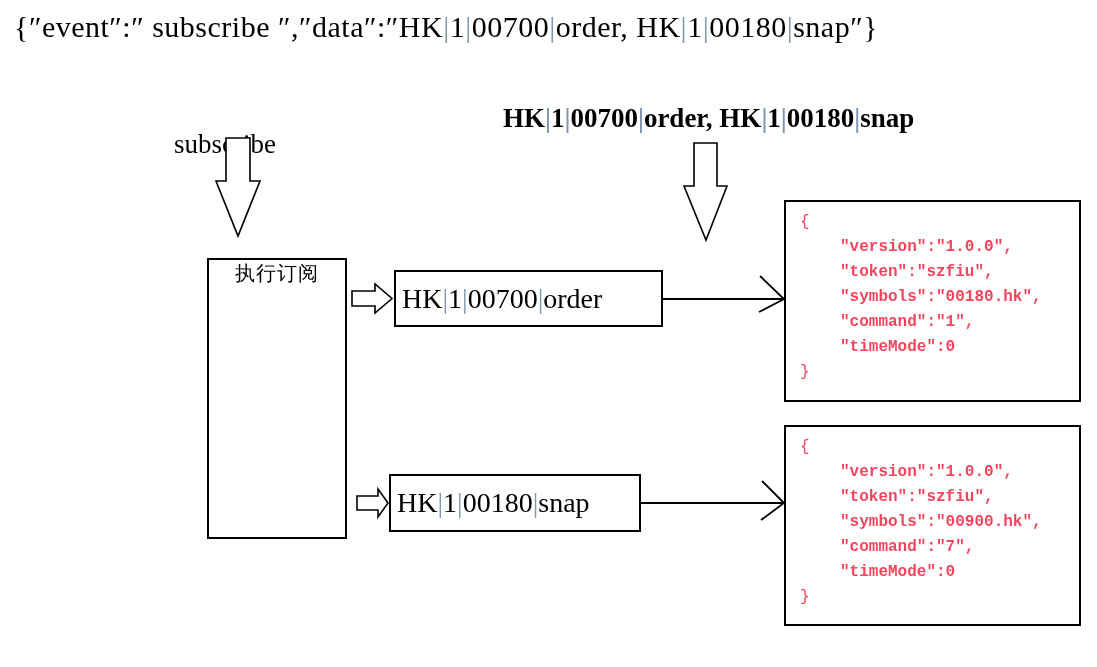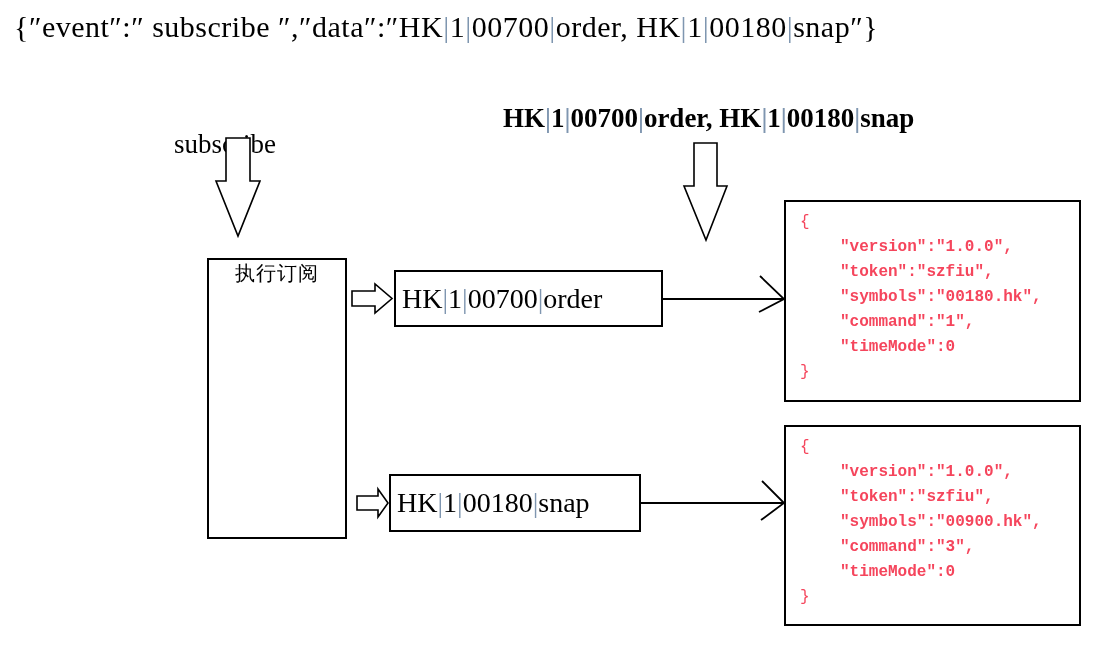--- a/index.html
+++ b/index.html
@@ -177,18 +177,18 @@
     <div class="json-line json-indent">″command″:″1″,</div>
     <div class="json-line json-indent">″timeMode″:0</div>
     <div class="json-line">}</div>
   </div>
 
   <div class="json-box json-box-2">
     <div class="json-line">{</div>
     <div class="json-line json-indent">″version″:″1.0.0″,</div>
     <div class="json-line json-indent">″token″:″szfiu″,</div>
     <div class="json-line json-indent">″symbols″:″00900.hk″,</div>
-    <div class="json-line json-indent">″command″:″3″,</div>
+    <div class="json-line json-indent">″command″:″7″,</div>
     <div class="json-line json-indent">″timeMode″:0</div>
     <div class="json-line">}</div>
   </div>
 
 </div>
 
 </body></html>

